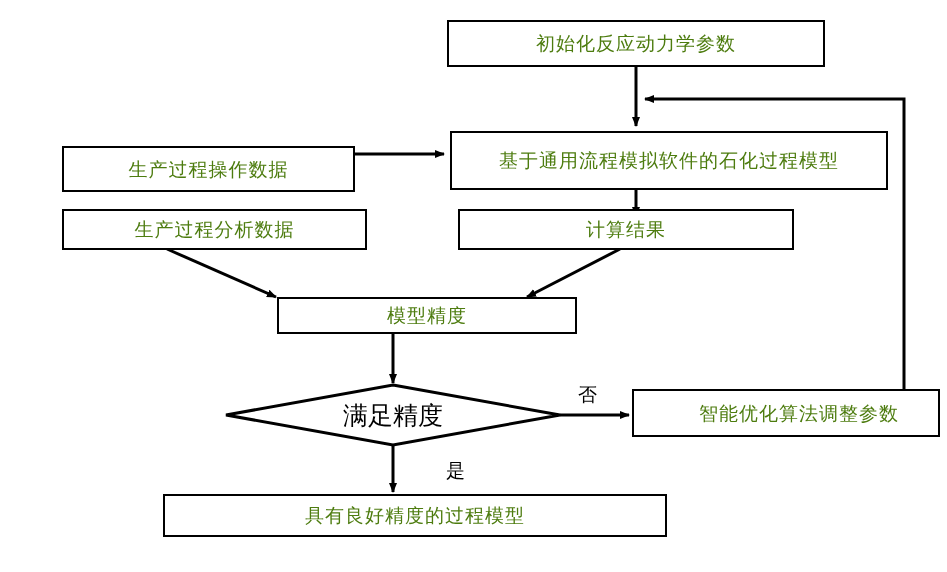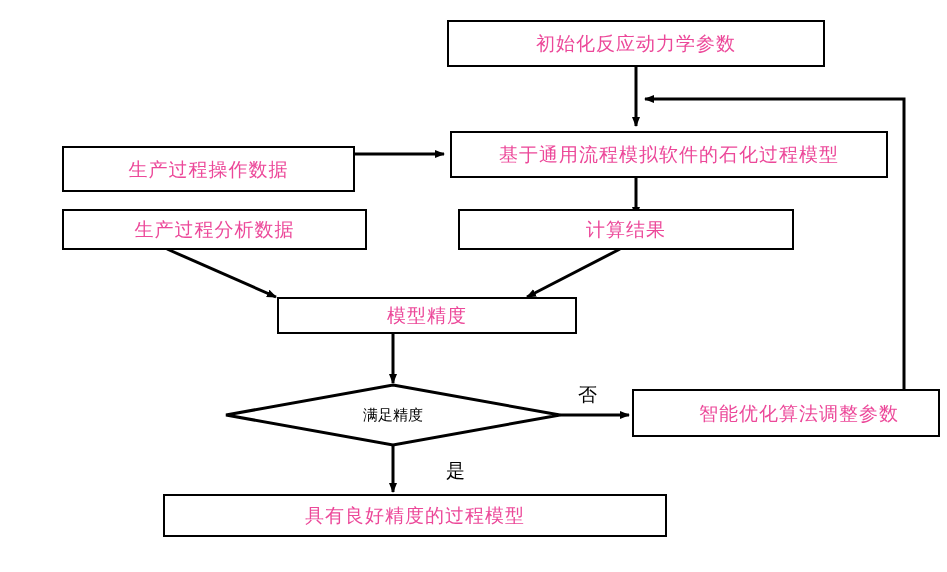--- a/index.html
+++ b/index.html
@@ -23,32 +23,32 @@
     height: 572px;
   }
   .node-box {
     position: absolute;
     box-sizing: border-box;
     border: 2px solid #000000;
     background: #ffffff;
     display: flex;
     align-items: center;
     justify-content: center;
-    color: #ec4899;
+    color: #4d7c0f;
     letter-spacing: 1px;
     white-space: nowrap;
   }
   .node-label {
     font-size: 19px;
     line-height: 1;
   }
   .decision-label {
     position: absolute;
     color: #000000;
-    font-size: 15px;
+    font-size: 25px;
     white-space: nowrap;
     display: flex;
     align-items: center;
     justify-content: center;
   }
   .edge-label {
     position: absolute;
     color: #000000;
     font-size: 19px;
     white-space: nowrap;
@@ -88,21 +88,21 @@
   </svg>
 
   <div class="node-box" style="left:447px; top:20px; width:378px; height:47px;">
     <span class="node-label">初始化反应动力学参数</span>
   </div>
 
   <div class="node-box" style="left:62px; top:131px; width:293px; height:46px;margin-top:15px;">
     <span class="node-label">生产过程操作数据</span>
   </div>
 
-  <div class="node-box" style="left:450px; top:131px; width:438px; height:47px;">
+  <div class="node-box" style="left:450px; top:131px; width:438px; height:59px;">
     <span class="node-label">基于通用流程模拟软件的石化过程模型</span>
   </div>
 
   <div class="node-box" style="left:62px; top:209px; width:305px; height:41px;">
     <span class="node-label">生产过程分析数据</span>
   </div>
 
   <div class="node-box" style="left:458px; top:209px; width:336px; height:41px;">
     <span class="node-label">计算结果</span>
   </div>

